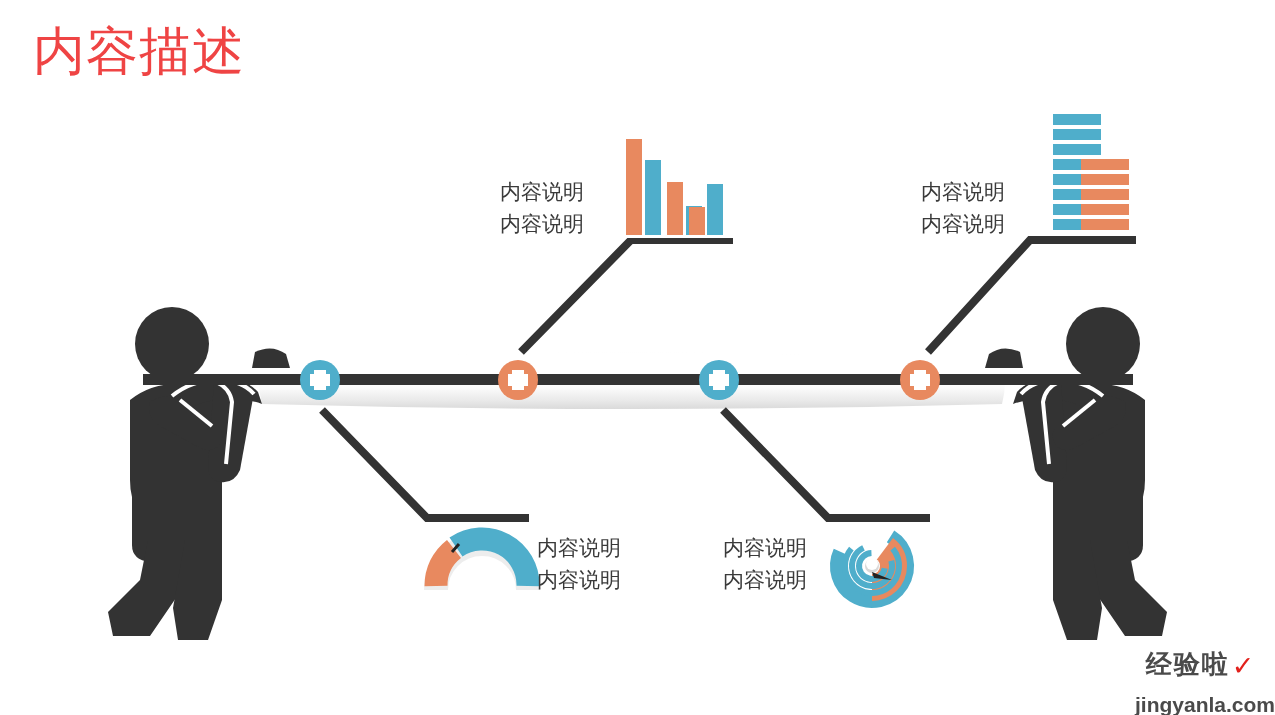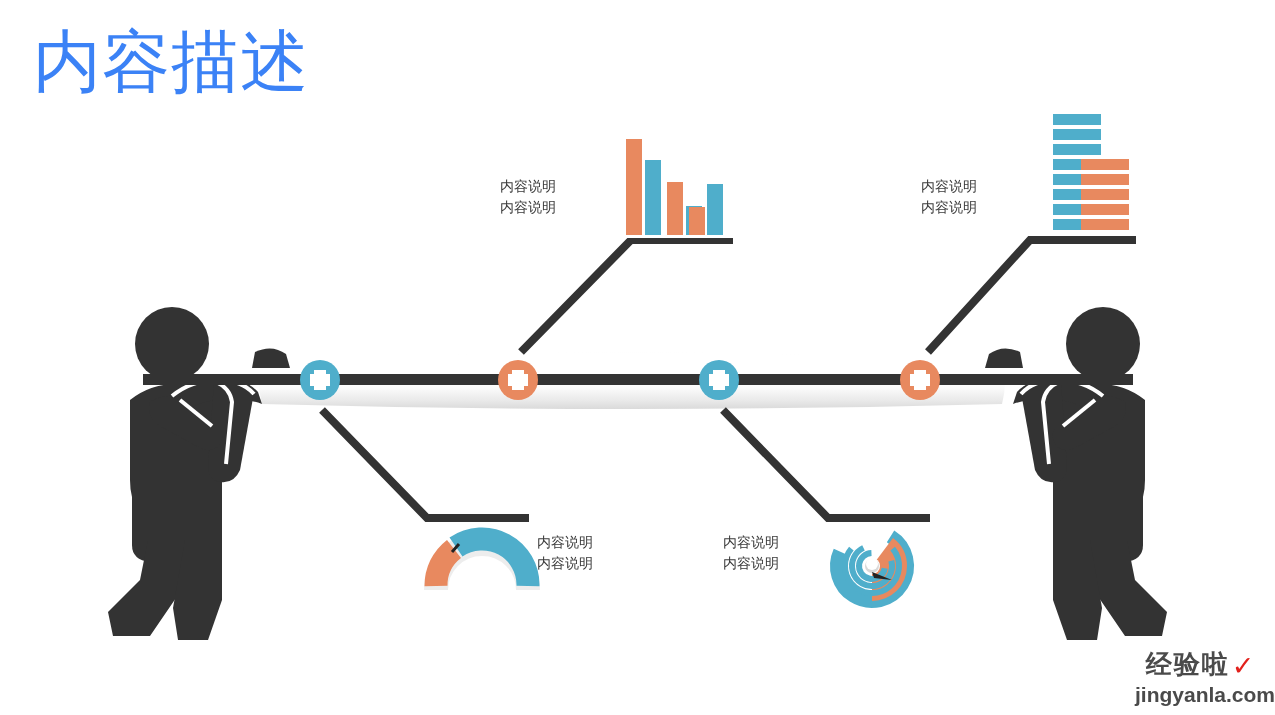--- a/index.html
+++ b/index.html
@@ -16,37 +16,37 @@
   #slide {
     position: relative;
     width: 1275px; height: 715px;
     background: #ffffff;
     overflow: hidden;
   }
   
   #page-title {
     position: absolute;
     left: 33px; top: 22px;
-    font-size: 68px;
+    font-size: 52px;
     line-height: 1.15;
-    color: #3b82f6;
+    color: #ef4444;
     font-weight: 400;
     letter-spacing: 1px;
     white-space: nowrap;
   }
   
   #stage {
     position: absolute;
     left: 0; top: 0;
     width: 1275px; height: 715px;
   }
   
   .callout-text {
     position: absolute;
-    font-size: 14px;
+    font-size: 21px;
     line-height: 1.5;
     color: #3a3a3a;
     white-space: nowrap;
   }
   #callout-text-1 { left: 500px; top: 176px; }
   #callout-text-2 { left: 921px; top: 176px; }
   #callout-text-3 { left: 537px; top: 532px; }
   #callout-text-4 { left: 723px; top: 532px; }
   .callout-line2 { display: block; }
   
@@ -75,21 +75,21 @@
   #watermark .wm-check {
     display: inline-block;
     font-size: 27px;
     color: #e2211c;
     font-weight: bold;
     margin-left: 2px;
     vertical-align: -2px;
   }
   #watermark .wm-url {
     display: block;
-    margin-top: 4px;
+    margin-top: 14px;
     font-size: 21px;
     font-weight: bold;
     color: #4a4a4a;
     letter-spacing: 0px;
     text-shadow:
       -1px -1px 0 #fff, 1px -1px 0 #fff,
       -1px  1px 0 #fff, 1px  1px 0 #fff,
       -2px  0   0 #fff, 2px  0   0 #fff,
        0   -2px 0 #fff, 0    2px 0 #fff;
   }

